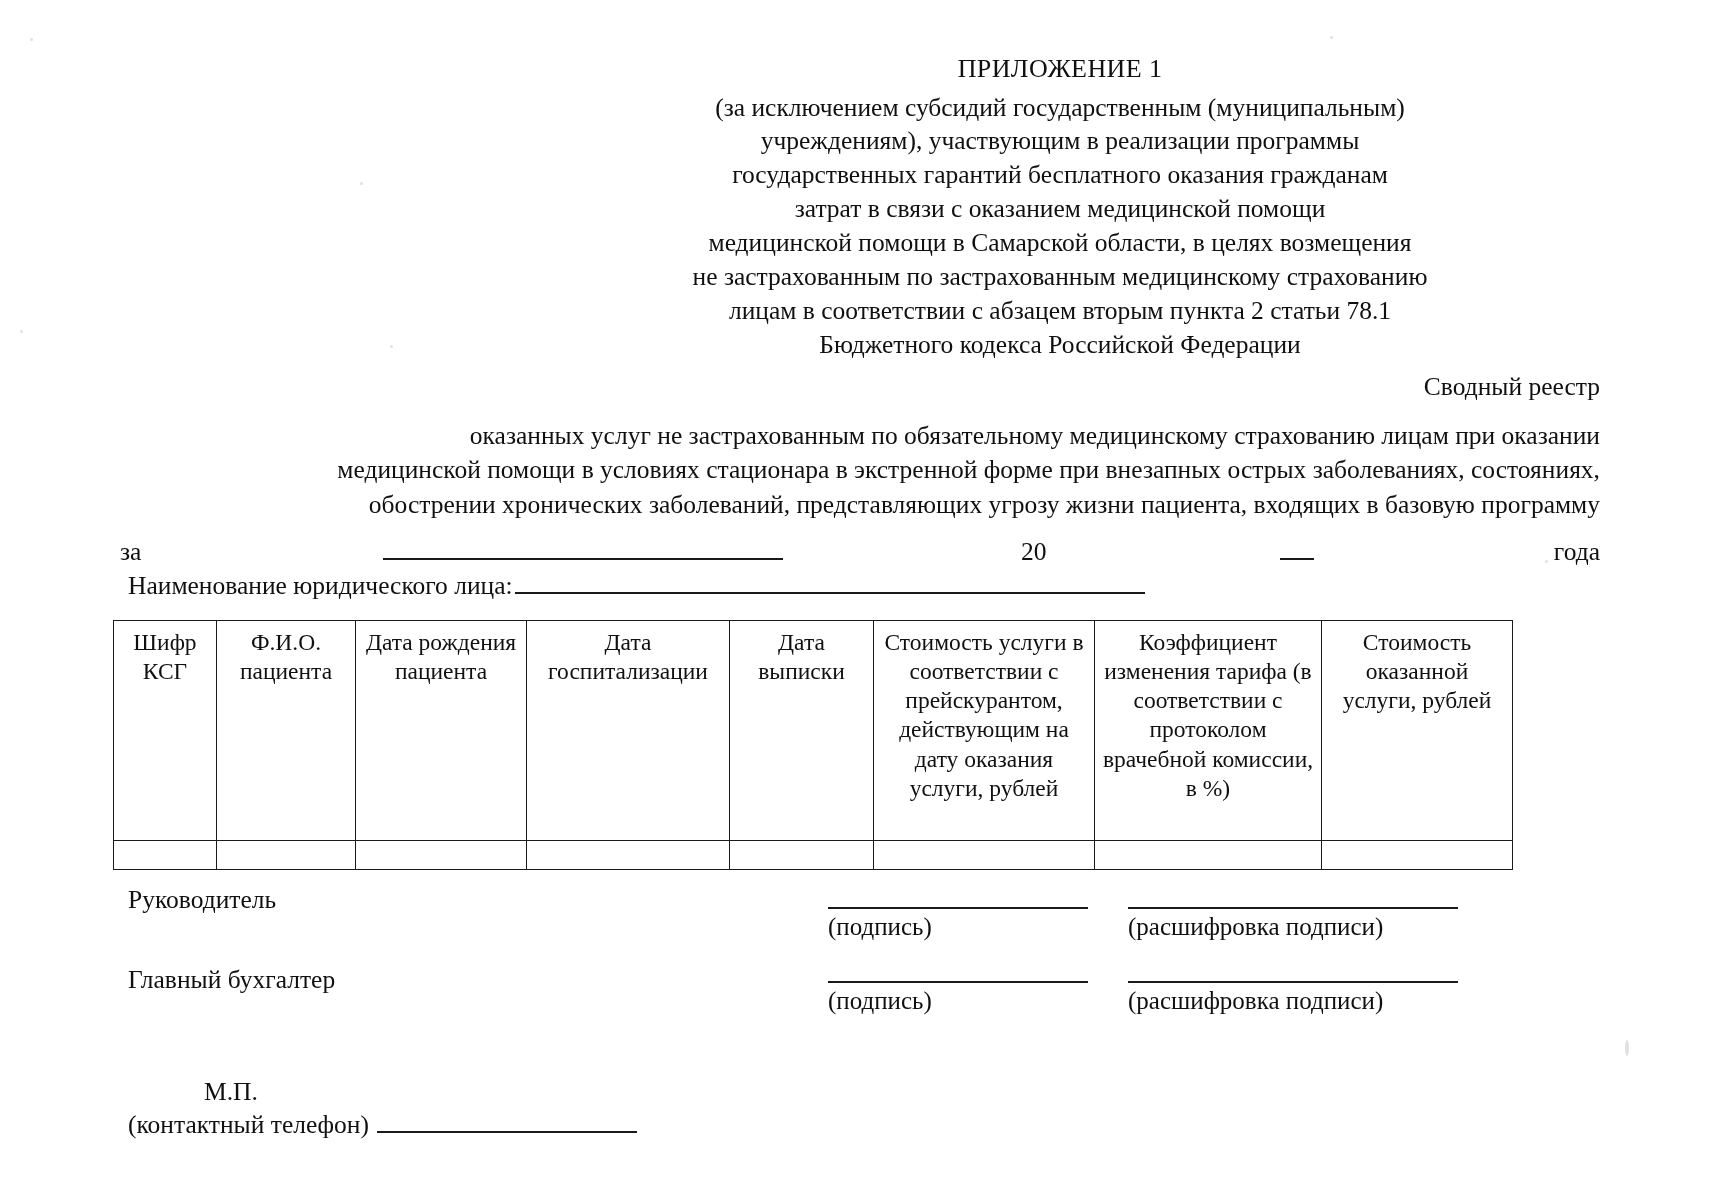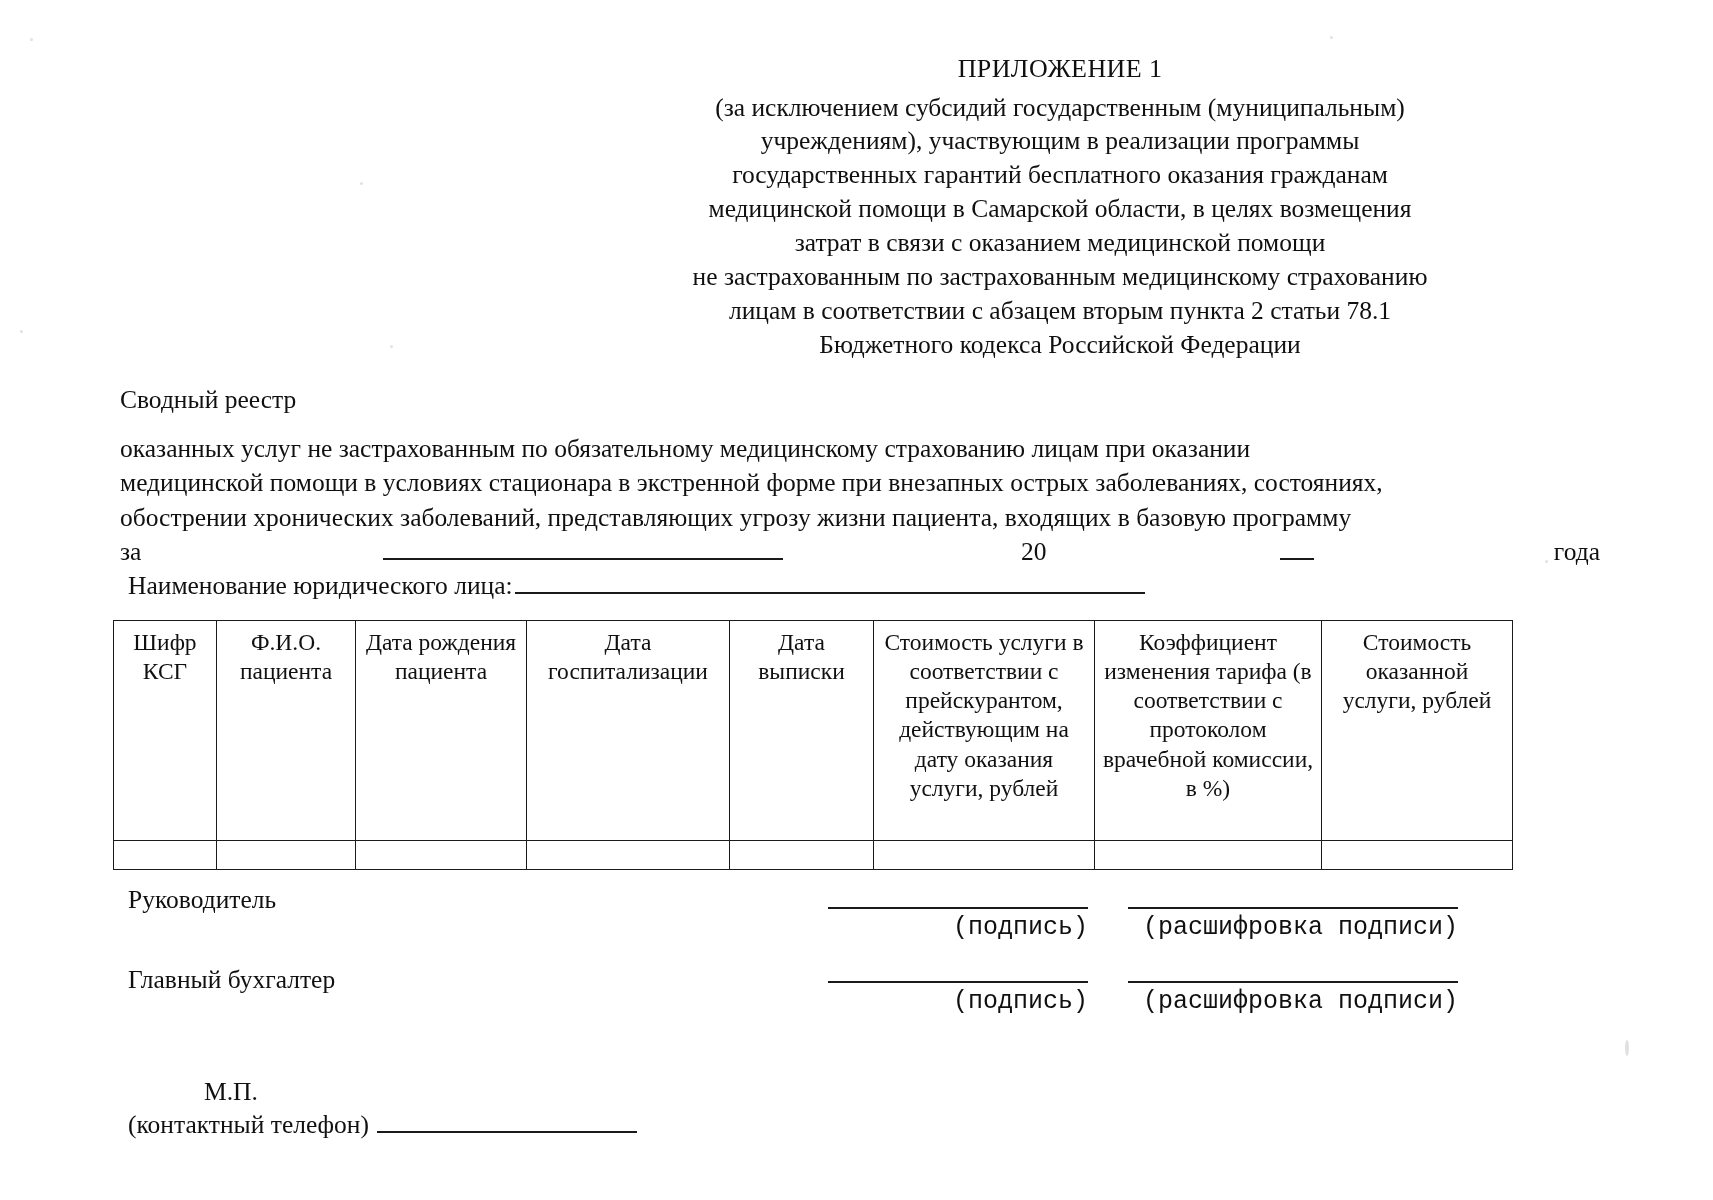--- a/index.html
+++ b/index.html
@@ -41,23 +41,23 @@
     margin-bottom: 4px;
   }
   .appendix-line {
     white-space: nowrap;
   }
 
   
   .registry-heading {
     position: absolute;
     left: 120px;
-    top: 383px;
+    top: 370px;
     width: 1480px;
-    text-align: left;
+    text-align: right;
     font-size: 25.5px;
     line-height: 1.36;
   }
   .registry-title {
     margin-bottom: 14px;
   }
   .registry-sub {
     white-space: nowrap;
   }
 
@@ -154,22 +154,21 @@
     position: relative;
     height: 80px;
   }
   .sig-role {
     position: absolute;
     left: 0;
     top: 0;
   }
   .sig-slot {
     position: absolute;
-    text-align: right;
-    font-family: Liberation Mono, monospace;
+    text-align: left;
   }
   .sig-slot .sig-rule {
     border-bottom: 2px solid #1a1a1a;
     height: 22px;
   }
   .sig-slot .sig-caption {
     margin-top: 4px;
     font-size: 25px;
   }
   .slot-sign { left: 700px; width: 260px; }
@@ -214,22 +213,22 @@
   <span class="speck" style="left:390px; top:345px; width:3px; height:3px;"></span>
   <span class="speck" style="left:20px; top:330px; width:3px; height:3px;"></span>
   <span class="speck" style="left:1545px; top:560px; width:3px; height:3px;"></span>
   <span class="speck" style="left:1625px; top:1040px; width:4px; height:16px;"></span>
 
   <div class="appendix-block">
     <div class="appendix-title">ПРИЛОЖЕНИЕ 1</div>
     <div class="appendix-line">(за исключением субсидий государственным (муниципальным)</div>
     <div class="appendix-line">учреждениям), участвующим в реализации программы</div>
     <div class="appendix-line">государственных гарантий бесплатного оказания гражданам</div>
+    <div class="appendix-line">затрат в связи с оказанием медицинской помощи</div>
     <div class="appendix-line">медицинской помощи в Самарской области, в целях возмещения</div>
-    <div class="appendix-line">затрат в связи с оказанием медицинской помощи</div>
     <div class="appendix-line">не застрахованным по застрахованным медицинскому страхованию</div>
     <div class="appendix-line">лицам в соответствии с абзацем вторым пункта 2 статьи 78.1</div>
     <div class="appendix-line">Бюджетного кодекса Российской Федерации</div>
   </div>
 
   <div class="registry-heading">
     <div class="registry-title">Сводный реестр</div>
     <div class="registry-sub">оказанных услуг не застрахованным по обязательному медицинскому страхованию лицам при оказании</div>
     <div class="registry-sub">медицинской помощи в условиях стационара в экстренной форме при внезапных острых заболеваниях, состояниях,</div>
     <div class="registry-sub">обострении хронических заболеваний, представляющих угрозу жизни пациента, входящих в базовую программу</div>

